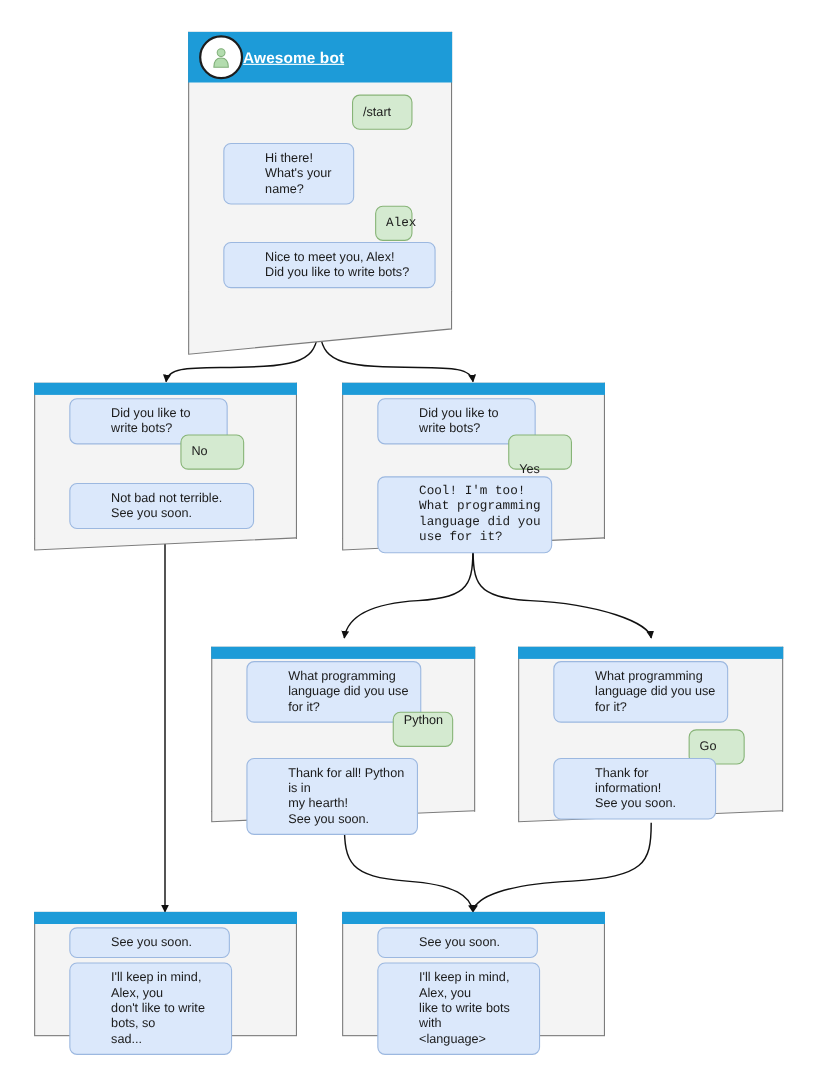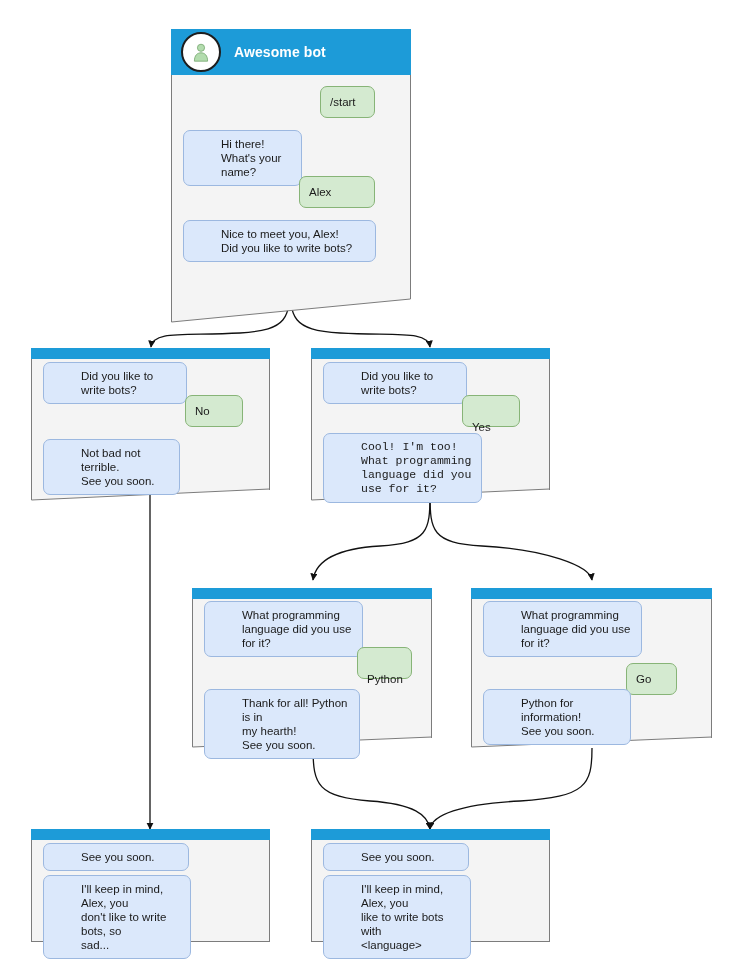--- a/index.html
+++ b/index.html
@@ -34,34 +34,35 @@
   
   .bot-header{height:46px;width:100%;padding-left:10px;}
   .avatar{
     width:36px;height:36px;border-radius:50%;
     background:#ffffff;border:2px solid #1d1d1d;
     display:flex;align-items:center;justify-content:center;
     flex:0 0 auto;
   }
   .bot-title{
     color:#ffffff;font-size:14px;font-weight:bold;
-    margin-left:13px;letter-spacing:.1px;
+    letter-spacing:.1px;text-decoration:underline;
   }
   .slim-header{height:11px;width:100%;}
 
   
   .bubble{
     position:absolute;
     box-sizing:border-box;
     border-radius:7px;
     font-size:11.5px;
     line-height:14px;
     padding:6px 8px 6px 9px;
     white-space:pre-line;
     color:#1a1a1a;
+    margin-left:20px;
   }
   .bubble.bot{
     background:#dbe8fb;
     border:1px solid #9cb8e0;
     left:12px;
     padding-left:37px;
   }
   .bubble.user{
     background:#d4ead0;
     border:1px solid #87b477;
@@ -108,36 +109,36 @@
           <circle cx="12" cy="7.4" r="3.9" fill="#b3dcae" stroke="#7fae78" stroke-width="1"></circle>
           <path d="M 4.8 22 C 4.8 15.6 8 12.9 12 12.9 C 16 12.9 19.2 15.6 19.2 22 Z" fill="#b3dcae" stroke="#7fae78" stroke-width="1"></path>
         </svg>
       </div>
       <span class="bot-title">Awesome bot</span>
     </div>
     <div class="content" style="top:46px;">
       <div class="bubble user" style="left:auto;right:36px;top:11px;width:55px;height:32px;padding-top:8px;">/start</div>
       <div class="bubble bot" style="top:55px;width:119px;">Hi there!
 What's your name?</div>
-      <div class="bubble user" style="left:auto;right:36px;top:101px;width:76px;height:32px;padding-top:8px;">Alex</div>
+      <div class="bubble user" style="left:auto;right:36px;top:112px;width:34px;height:32px;padding-top:8px;font-family:Liberation Mono, monospace;">Alex</div>
       <div class="bubble bot" style="top:145px;width:193px;">Nice to meet you, Alex!
 Did you like to write bots?</div>
     </div>
   </div>
 
   <div class="card skew" style="left:31px;top:348px;width:239px;height:142px;">
     <div class="body"></div>
     <svg class="skewline" style="top:141px;height:30px;" viewBox="0 0 239 30">
       <path d="M 0.5,0 L 0.5,11 L 238.5,0 L 238.5,0" fill="#f4f4f4" stroke="#7c7c7c" stroke-width="1"></path>
     </svg>
     <div class="header slim-header"></div>
     <div class="content" style="top:11px;">
       <div class="bubble bot" style="top:3px;width:144px;">Did you like to write bots?</div>
-      <div class="bubble user" style="left:auto;right:27px;top:36px;width:58px;height:32px;padding-top:8px;">No</div>
-      <div class="bubble bot" style="top:80px;width:137px;">Not bad not terrible.
+      <div class="bubble user" style="left:auto;right:48px;top:36px;width:58px;height:32px;padding-top:8px;">No</div>
+      <div class="bubble bot" style="top:80px;width:168px;">Not bad not terrible.
 See you soon.</div>
     </div>
   </div>
 
   <div class="card skew" style="left:311px;top:348px;width:239px;height:142px;">
     <div class="body"></div>
     <svg class="skewline" style="top:141px;height:30px;" viewBox="0 0 239 30">
       <path d="M 0.5,0 L 0.5,11 L 238.5,0 L 238.5,0" fill="#f4f4f4" stroke="#7c7c7c" stroke-width="1"></path>
     </svg>
     <div class="header slim-header"></div>
@@ -152,38 +153,38 @@
 
   <div class="card skew" style="left:192px;top:588px;width:240px;height:150px;">
     <div class="body"></div>
     <svg class="skewline" style="top:149px;height:30px;" viewBox="0 0 240 30">
       <path d="M 0.5,0 L 0.5,10 L 239.5,0 L 239.5,0" fill="#f4f4f4" stroke="#7c7c7c" stroke-width="1"></path>
     </svg>
     <div class="header slim-header"></div>
     <div class="content" style="top:11px;">
       <div class="bubble bot" style="top:2px;width:159px;">What programming
 language did you use for it?</div>
-      <div class="bubble user" style="left:auto;right:20px;top:48px;width:55px;height:32px;padding-top:24px;">Python</div>
+      <div class="bubble user" style="left:auto;right:20px;top:48px;width:55px;height:32px;padding-top:0;">Python</div>
       <div class="bubble bot" style="top:90px;width:156px;">Thank for all! Python is in
 my hearth!
 See you soon.</div>
     </div>
   </div>
 
   <div class="card skew" style="left:471px;top:588px;width:241px;height:150px;">
     <div class="body"></div>
     <svg class="skewline" style="top:149px;height:30px;" viewBox="0 0 241 30">
       <path d="M 0.5,0 L 0.5,10 L 240.5,0 L 240.5,0" fill="#f4f4f4" stroke="#7c7c7c" stroke-width="1"></path>
     </svg>
     <div class="header slim-header"></div>
     <div class="content" style="top:11px;">
       <div class="bubble bot" style="top:2px;width:159px;">What programming
 language did you use for it?</div>
       <div class="bubble user" style="left:auto;right:35px;top:64px;width:51px;height:32px;padding-top:8px;">Go</div>
-      <div class="bubble bot" style="top:90px;width:148px;">Python for information!
+      <div class="bubble bot" style="top:90px;width:148px;">Thank for information!
 See you soon.</div>
     </div>
   </div>
 
   <div class="card" style="left:31px;top:829px;width:239px;height:113px;">
     <div class="body"></div>
     <div class="header slim-header"></div>
     <div class="content" style="top:11px;">
       <div class="bubble bot" style="top:3px;width:146px;">See you soon.</div>
       <div class="bubble bot" style="top:35px;width:148px;">I'll keep in mind, Alex, you

